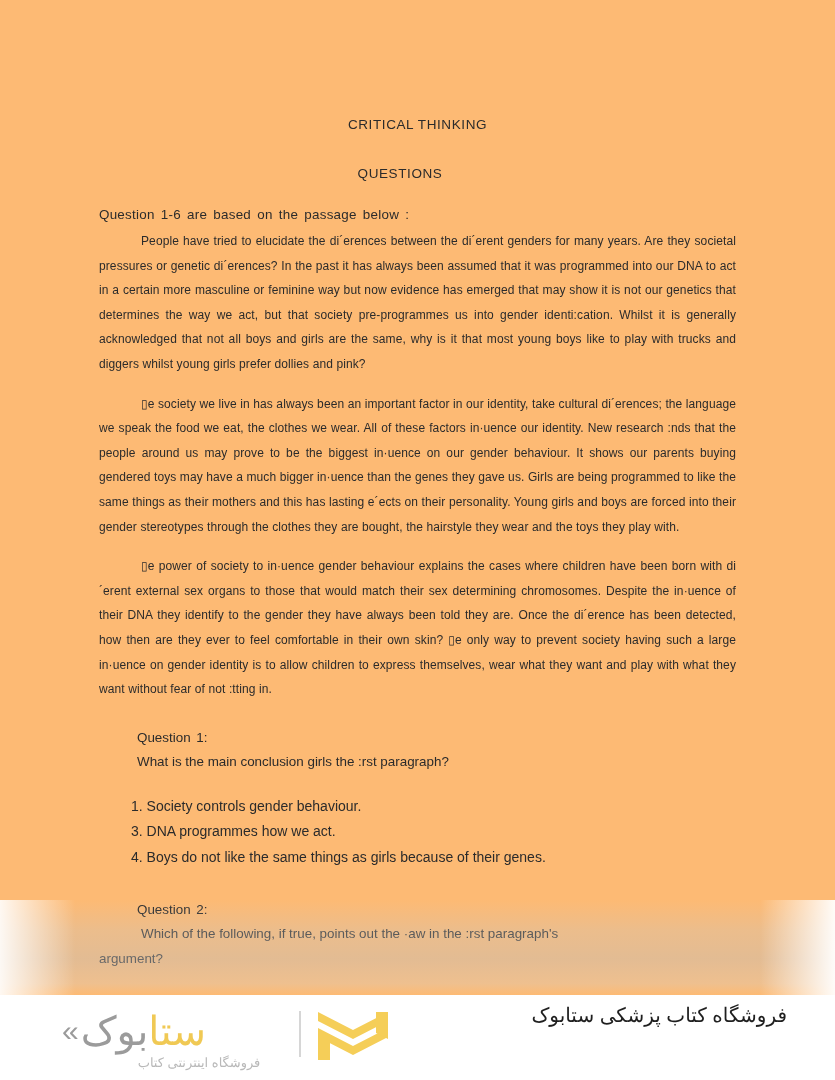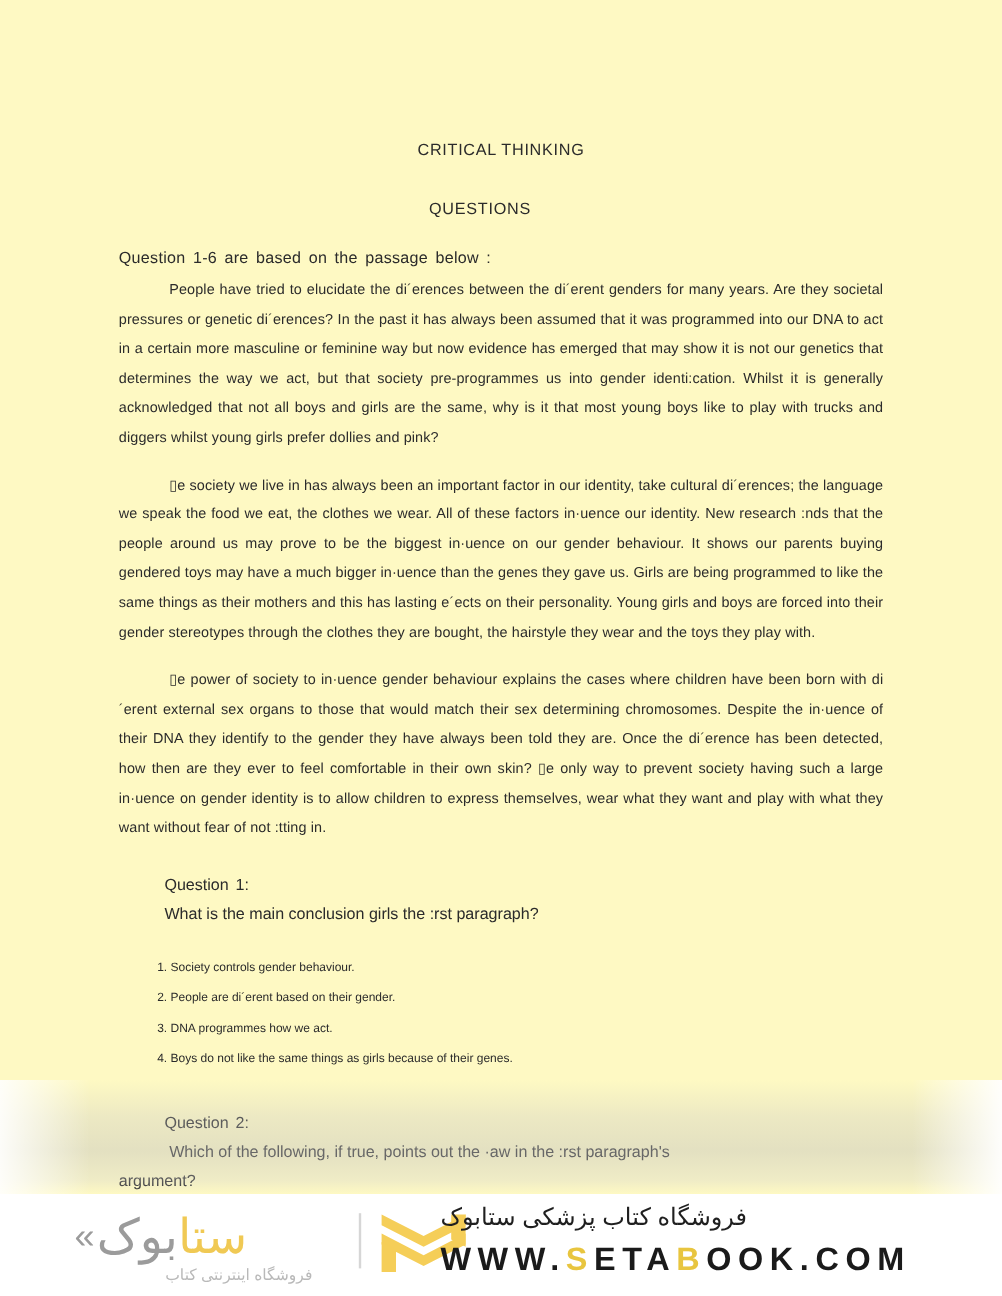--- a/index.html
+++ b/index.html
@@ -15,21 +15,21 @@
     font-family: "Liberation Sans", sans-serif;
     color: #2b2b2b;
   }
 
   
   .page {
     position: absolute;
     left: 0; top: 0;
     width: 835px;
     height: 1080px;
-    background: #fef9c3;
+    background: #fdba74;
   }
 
   
   .doc {
     position: absolute;
     left: 0;
     top: 0;
     width: 835px;
     height: 995px;
     padding: 0;
@@ -106,21 +106,21 @@
     margin: 0;
     color: #2b2b2b;
   }
 
   .options {
     list-style: none;
     margin: 20px 0 0 0;
     padding: 0 0 0 32px;
   }
   .options li {
-    font-size: 10px;
+    font-size: 14px;
     line-height: 25.5px;
     color: #2b2b2b;
     white-space: pre;
   }
 
   .qblock2 {
     margin-top: 28px;
     padding-left: 38px;
   }
   .qtext2 {
@@ -242,21 +242,21 @@
     width: 78px;
     height: 54px;
   }
   .logo-mark svg { display: block; }
 
   .footer-right {
     position: absolute;
     right: 48px;
     top: 6px;
     width: 420px;
-    text-align: left;
+    text-align: right;
   }
 
   .fr-persian {
     direction: rtl;
     font-size: 20px;
     line-height: 28px;
     color: #1f1f1f;
     white-space: nowrap;
   }
 
@@ -292,21 +292,20 @@
       <div class="para-gap"></div>
       <p class="para">▯e power of society to in·uence gender behaviour explains the cases where children have been  born  with  di´erent  external  sex  organs  to  those that   would    match    their    sex determining  chromosomes.   Despite   the in·uence of their DNA they identify to the gender they  have  always been told they are. Once the di´erence has been detected, how then are they ever to feel comfortable in their own skin? ▯e only way to prevent society having  such  a large  in·uence  on  gender  identity  is  to  allow  children to express themselves, wear what they want and play with what they want without fear of not :tting in.</p>
 
       <div class="qblock">
         <p class="qlabel">Question  1:</p>
         <p class="qtext">What is the main conclusion girls the :rst paragraph?</p>
       </div>
 
       <ul class="options">
         <li>1. Society controls gender behaviour.</li>
-        <li>2. People are di´erent based on their gender.</li>
         <li>3. DNA programmes how we act.</li>
         <li>4. Boys do not like the same things as girls because of their genes.</li>
       </ul>
 
       <div class="qblock2">
         <p class="qlabel">Question  2:</p>
         <p class="qtext2">Which   of   the   following,   if   true,   points   out   the   ·aw   in   the   :rst paragraph's</p>
         <p class="qtext2-tail">argument?</p>
       </div>
 
@@ -336,18 +335,17 @@
           <path d="M4 19 L4 28 L39 46 L74 28 L74 19 L39 37 Z" fill="#F5CE58"></path>
           <path d="M62 3 L74 3 L74 30 L62 24 Z" fill="#F5CE58"></path>
           <path d="M4 26 L16 32 L16 51 L4 51 Z" fill="#F5CE58"></path>
         </svg>
       </div>
 
     </div>
 
     <div class="footer-right">
       <div class="fr-persian">فروشگاه کتاب پزشکی ستابوک</div>
-      <div class="fr-url"><span>WWW.</span><span class="u-gold">S</span><span>ETA</span><span class="u-gold">B</span><span>OOK.COM</span></div>
     </div>
 
   </div>
 
 </div>
 
 </body></html>

